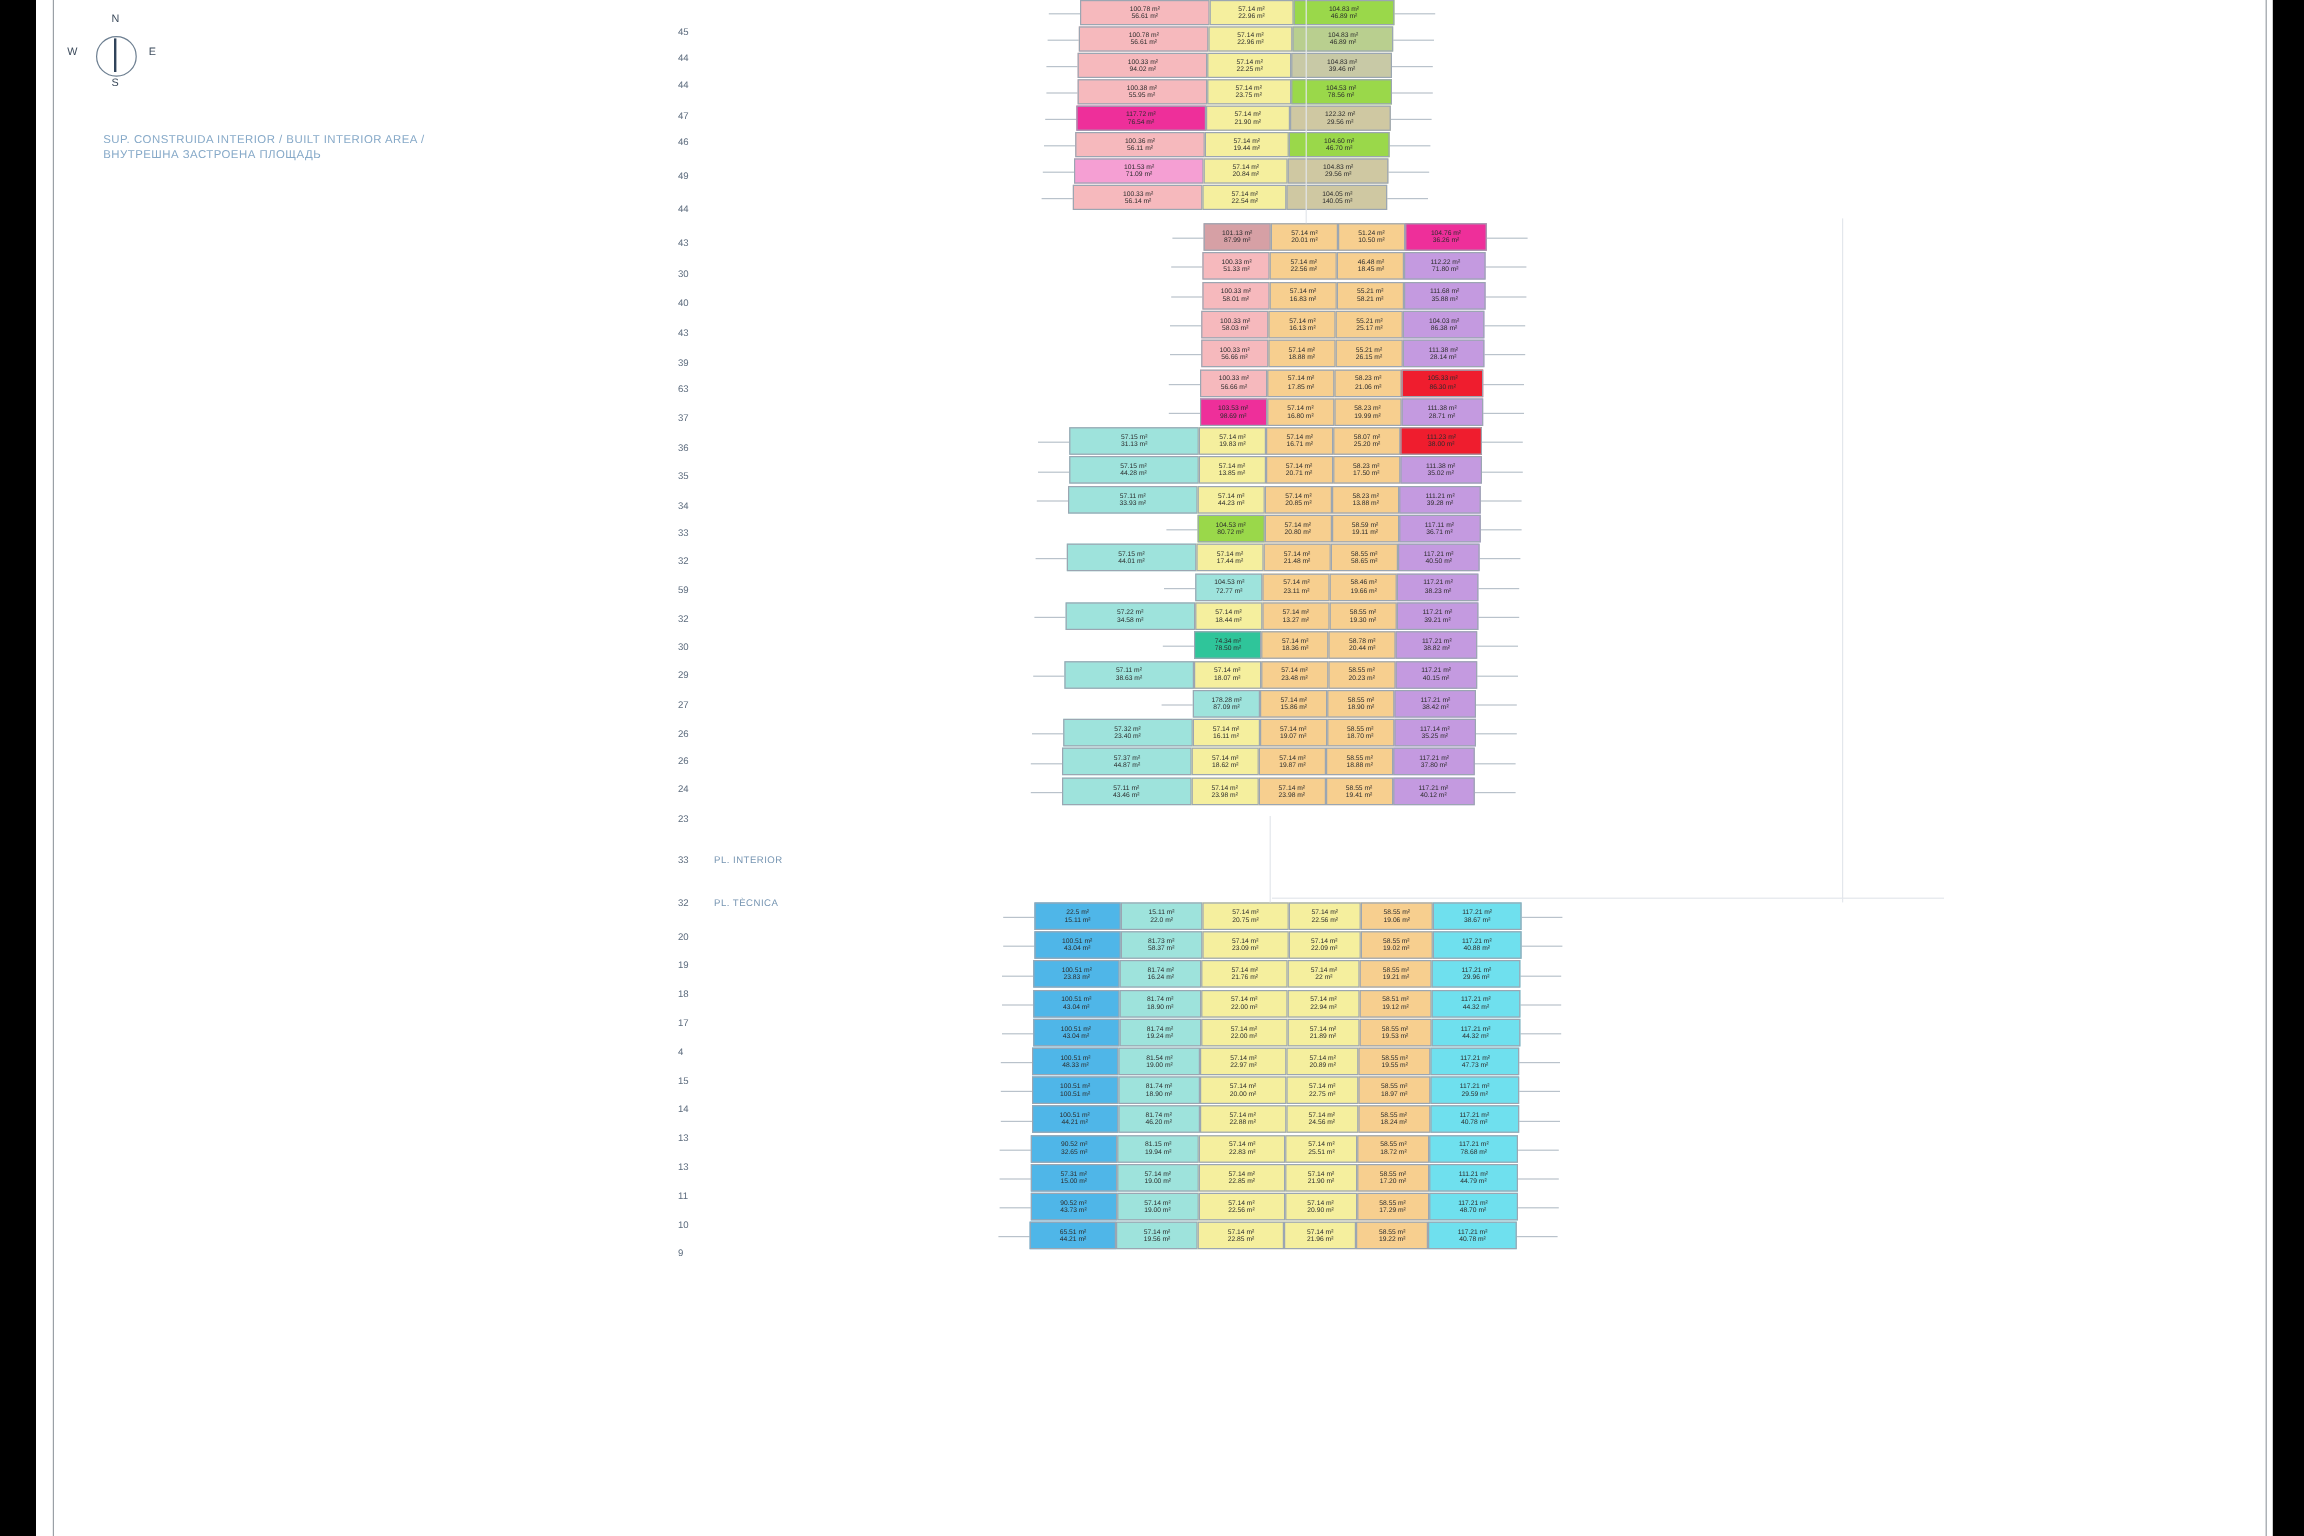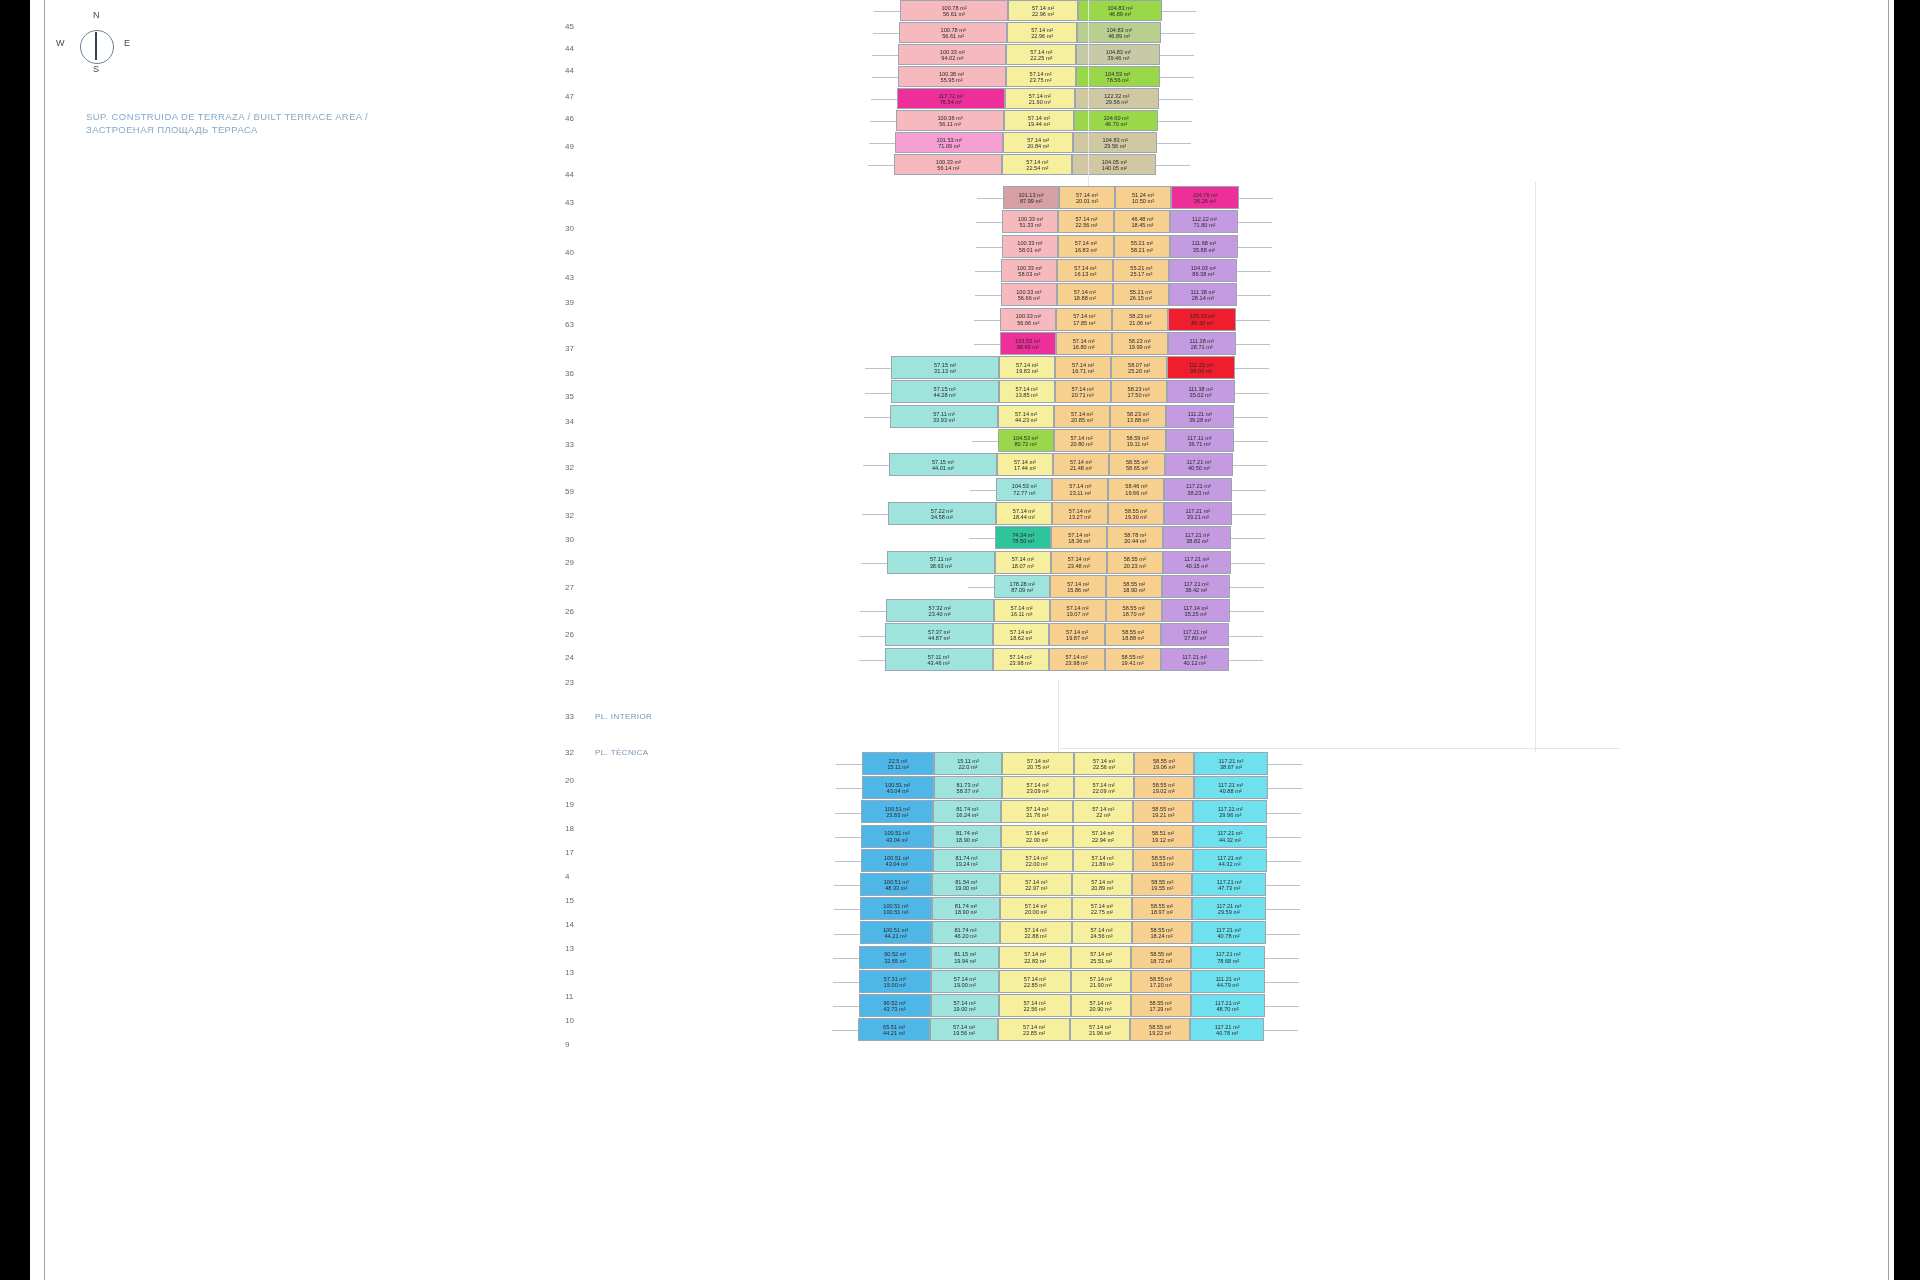--- a/index.html
+++ b/index.html
@@ -86,22 +86,22 @@
     <div class="ring"></div>
     <div class="needle"></div>
     <span class="n">N</span>
     <span class="s">S</span>
     <span class="w">W</span>
     <span class="e">E</span>
   </div>
 
   <div class="legend">
     <div class="blk">
-      <div class="ln">SUP. CONSTRUIDA DE TERRAZA / BUILT TERRACE AREA /</div>
-      <div class="ln">ЗАСТРОЕНАЯ ПЛОЩАДЬ ТЕРРАСА</div>
+      <div class="ln">SUP. CONSTRUIDA INTERIOR / BUILT INTERIOR AREA /</div>
+      <div class="ln">ВНУТРЕШНА ЗАСТРОЕНА  ПЛОЩАДЬ</div>
     </div>
   </div>
 
   <div class="floorcol" id="floorcol">
       <div class="flr" style="top: 22px;">
         <span class="num">45</span>
         <span class="nm"></span>
       </div>
       <div class="flr" style="top: 44px;">
         <span class="num">44</span>

